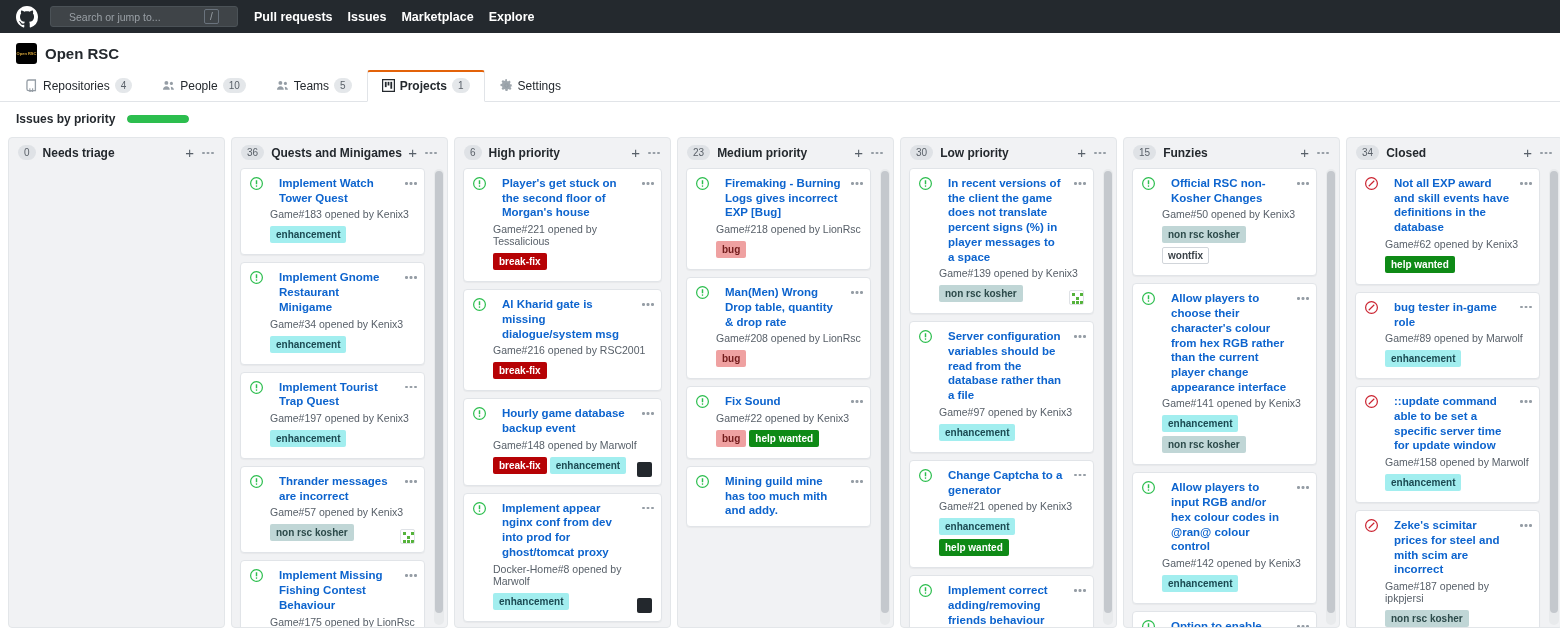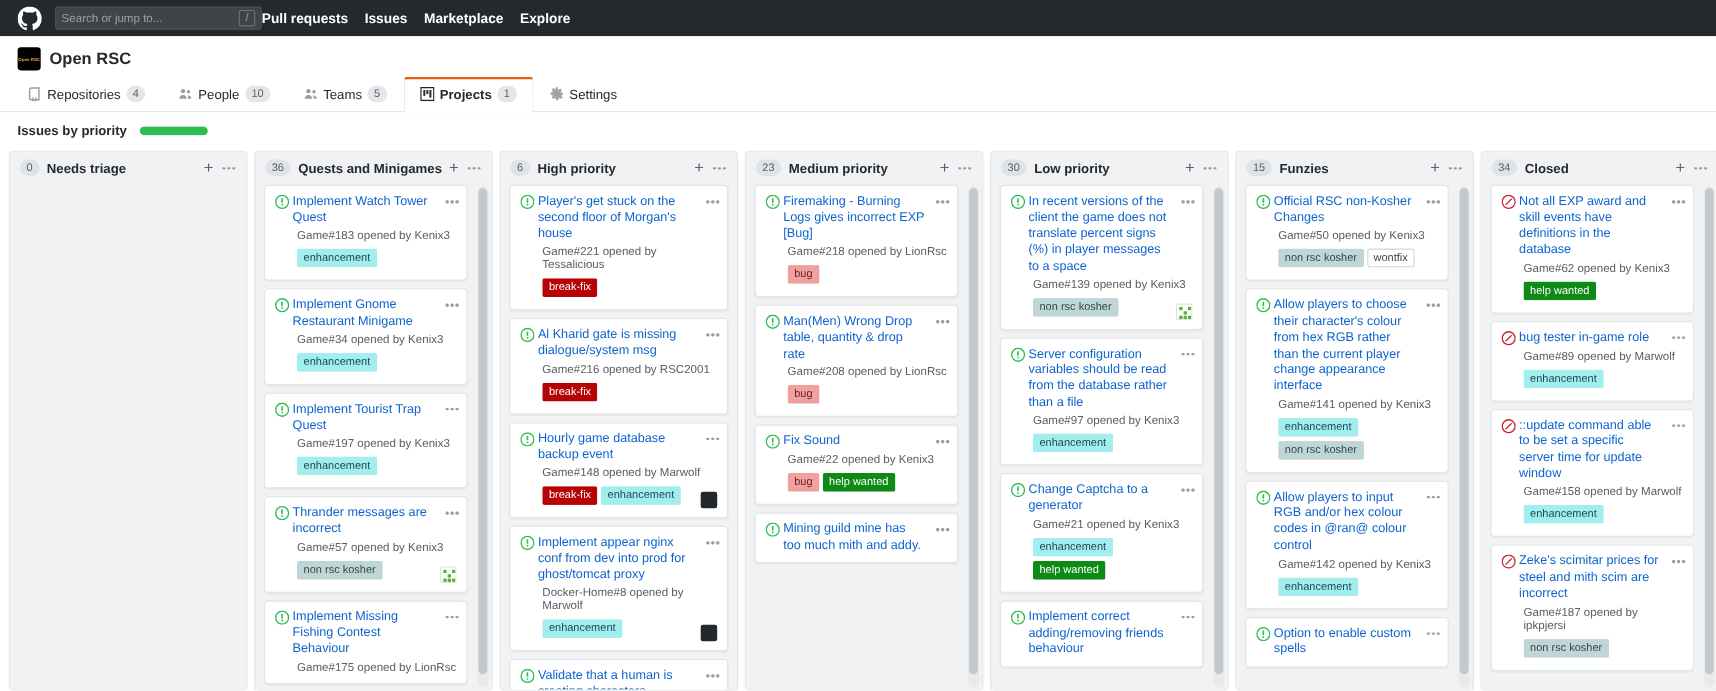--- a/index.html
+++ b/index.html
@@ -5,21 +5,21 @@
   *{box-sizing:border-box;margin:0;padding:0}
   html,body{width:1560px;height:628px;overflow:hidden;background:#fff;
     font-family:"Liberation Sans","DejaVu Sans",sans-serif;color:#24292e}
   body{display:flex;flex-direction:column}
 
   
   .topnav{height:33px;background:#24292e;display:flex;align-items:center;padding:0 16px;flex:0 0 auto}
   .gh-logo{width:22px;height:22px;margin-right:12px;display:inline-flex;cursor:pointer}
   .gh-logo svg{width:22px;height:22px;fill:#fff}
   .searchbox{width:188px;height:21px;background:#3f4448;border:1px solid #4b5257;border-radius:3px;
-    display:flex;align-items:center;padding:0 5px;margin-right:0;cursor:text}
+    display:flex;align-items:center;padding:0 18px;margin-right:16px;cursor:text}
   .search-ph{flex:1;font-size:10.5px;color:#969c a3;color:#9aa0a6}
   .slash{width:15px;height:15px;border:1px solid #6a737d;border-radius:2px;color:#9aa0a6;
     font-size:10px;display:flex;align-items:center;justify-content:center}
   .navlinks{display:flex;gap:15px}
   .navlink{color:#fff;font-size:12.5px;font-weight:700;text-decoration:none;cursor:pointer}
 
   
   .org-head{flex:0 0 auto;background:#fff}
   .org-title-row{display:flex;align-items:center;padding:10px 16px 6px}
   .org-avatar{width:21px;height:21px;background:#000;border-radius:3px;margin-right:8px;
@@ -60,24 +60,24 @@
   .col-scrollbar{position:absolute;top:31px;bottom:2px;right:3px;width:10px;background:#e8eaec;
     border-radius:6px;cursor:pointer}
   .col-scrollbar .thumb{position:absolute;top:2px;left:1px;right:1px;height:97%;background:#c4c8cd;border-radius:6px}
 
   
   .card{position:relative;background:#fff;border:1px solid #e1e4e8;border-radius:4px;
     box-shadow:0 1px 1px rgba(27,31,35,.04);padding:7px 9px 8px;margin-bottom:7px;cursor:pointer}
   .issue-icon{position:absolute;left:9px;top:8px;width:13px;height:13px}
   .issue-icon svg{width:13px;height:13px;display:block}
   .card-kebab{position:absolute;top:7px;right:6px}
-  .card-title{margin:0 20px 0 16px;font-size:11.5px;line-height:1.28;font-weight:400;color:#0d64ce}
+  .card-title{margin:0 20px 0 29px;font-size:11.5px;line-height:1.28;font-weight:700;color:#0d64ce}
   .card-meta{margin:3px 0 0 20px;font-size:10.5px;color:#586069}
   .card-labels{margin:5px 0 0 20px;padding-right:14px;line-height:1}
-  .label{display:inline-block;font-size:10px;font-weight:400;line-height:13px;padding:1px 5px;
+  .label{display:inline-block;font-size:10px;font-weight:700;line-height:13px;padding:1px 5px;
     border-radius:2px;margin:0 3px 3px 0;border:1px solid transparent;cursor:pointer;white-space:nowrap}
   .card-avatar{position:absolute;right:9px;bottom:8px;width:15px;height:15px;border-radius:2px;overflow:hidden}
   .av-green-identicon{background:#fff;border:1px solid #dfe2e6}
   .av-green-identicon::before{content:'';position:absolute;left:2px;top:2px;width:3px;height:3px;background:#55b33b;
     box-shadow:8px 0 #55b33b,4px 4px #55b33b,0 8px #55b33b,4px 8px #55b33b,8px 8px #55b33b}
   .av-dark{background:#23282d}
 </style>
 </head>
 <body>
 

